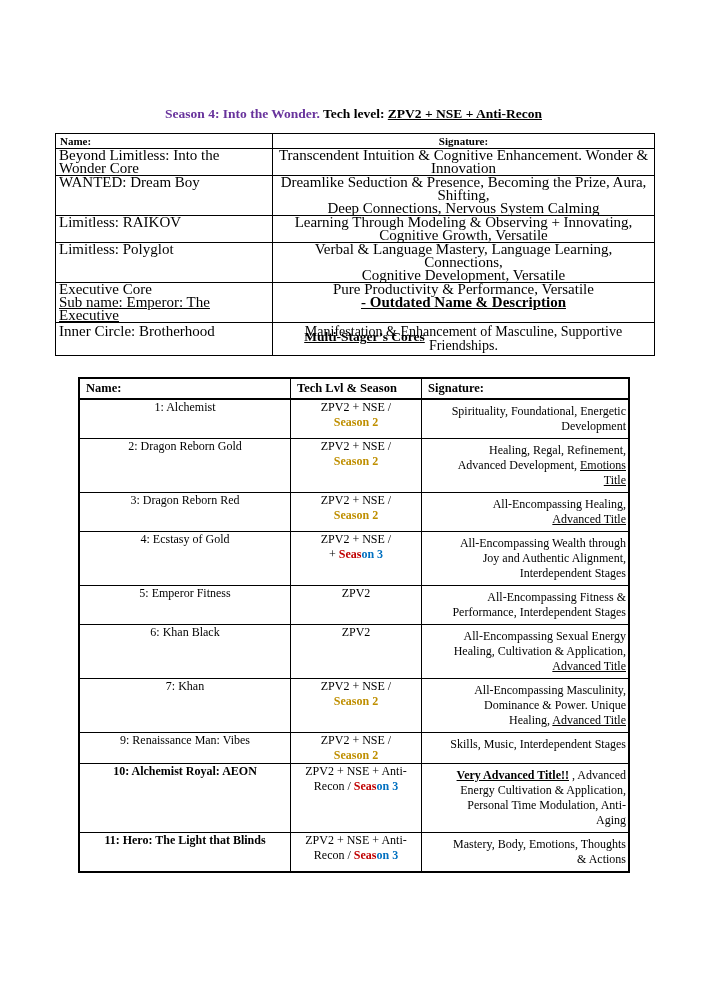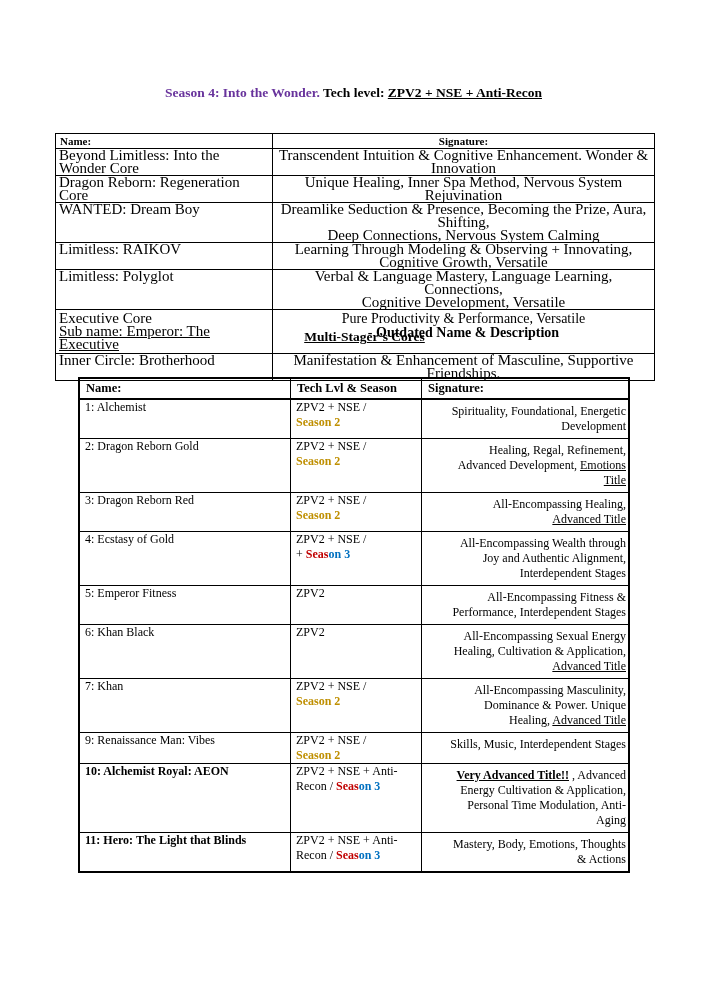--- a/index.html
+++ b/index.html
@@ -1,42 +1,42 @@
 <!DOCTYPE html>
 <html><head>
 <meta charset="utf-8">
 <style>
   html,body{margin:0;padding:0;background:#ffffff;}
   .page{
     position:relative;width:707px;height:1000px;background:#ffffff;
     font-family:"Liberation Serif", serif;color:#000;overflow:hidden;
   }
   .doc-title{
-    position:absolute;top:85px;left:0;width:100%;
+    position:absolute;top:106px;left:0;width:100%;
     text-align:center;font-size:13.5px;font-weight:bold;white-space:nowrap;
   }
   .doc-title .u{text-decoration:underline;}
   table{border-collapse:collapse;table-layout:fixed;}
   
   .t1{position:absolute;left:55px;top:133px;width:600px;border:1px solid #000;}
   .t1 th,.t1 td{border:1px solid #000;vertical-align:top;padding:0 3px;}
   .t1 th{font-size:11px;text-align:left;padding:1px 4px;}
   .t1 th.c2,.t1 td.c2{text-align:center;}
   .t1 td{font-size:15px;line-height:13px;}
   .t1 .c1{width:208px;}
   .t1 tbody tr:nth-child(6) td{padding-top:2px;padding-bottom:2px;}
   .t1 tbody tr:nth-child(6) td.c2{font-size:14px;line-height:14px;}
   
   .section-heading{
     position:absolute;top:329px;left:0;width:100%;text-align:center;
     font-size:13.5px;font-weight:bold;text-decoration:underline;padding-left:11px;
   }
   
   .t2{position:absolute;left:78px;top:377px;width:552px;border:2px solid #000;}
-  .t2 th,.t2 td{border:1px solid #000;vertical-align:top;}
+  .t2 th,.t2 td{border:1px solid #000;vertical-align:top;text-align:center;}
   .t2 th{font-size:12.5px;text-align:left;padding:2px 6px;border-bottom:2px solid #000;}
   .t2 td{font-size:12px;line-height:15px;padding:0 5px;}
   .t2 .c1{width:198px;}
   .t2 .c2{width:118px;}
   .t2 td.c1{white-space:nowrap;}
   .t2 td.c3{text-align:right;padding:4px 2px;}
 </style>
 </head>
 <body>
 
@@ -52,43 +52,39 @@
         <th class="c1">Name:</th>
         <th class="c2">Signature:</th>
       </tr>
     </thead>
     <tbody id="t1-body">
   <tr>
     <td class="c1"><span>Beyond Limitless: Into the Wonder Core</span></td>
     <td class="c2"><span>Transcendent Intuition &amp; Cognitive Enhancement. Wonder &amp; Innovation</span></td>
   </tr>
 
-  <tr>
-    <td class="c1"><span>Dragon Reborn: Regeneration Core</span></td>
-    <td class="c2"><span>Unique Healing, Inner Spa Method, Nervous System Rejuvination</span></td>
-  </tr>
 
   <tr>
     <td class="c1"><span>WANTED: Dream Boy</span></td>
     <td class="c2"><span>Dreamlike Seduction &amp; Presence, Becoming the Prize, Aura, Shifting,</span><br><span>Deep Connections, Nervous System Calming</span></td>
   </tr>
 
   <tr>
     <td class="c1"><span>Limitless: RAIKOV</span></td>
     <td class="c2"><span>Learning Through Modeling &amp; Observing + Innovating,</span><br><span>Cognitive Growth, Versatile</span></td>
   </tr>
 
   <tr>
     <td class="c1"><span>Limitless: Polyglot</span></td>
     <td class="c2"><span>Verbal &amp; Language Mastery, Language Learning, Connections,</span><br><span>Cognitive Development, Versatile</span></td>
   </tr>
 
   <tr>
     <td class="c1"><span>Executive Core</span><br><span style="text-decoration: underline;">Sub name: Emperor: The Executive</span></td>
-    <td class="c2"><span>Pure Productivity &amp; Performance, Versatile</span><br><span style="font-weight: bold; ">- Outdated Name &amp; Description</span></td>
+    <td class="c2"><span>Pure Productivity &amp; Performance, Versatile</span><br><span style="font-weight: bold; text-decoration: underline;">- Outdated Name &amp; Description</span></td>
   </tr>
 
   <tr>
     <td class="c1"><span>Inner Circle: Brotherhood</span></td>
     <td class="c2"><span>Manifestation &amp; Enhancement of Masculine, Supportive Friendships.</span></td>
   </tr>
 </tbody>
   </table>
 
   <div class="section-heading">Multi-Stager’s Cores</div>

